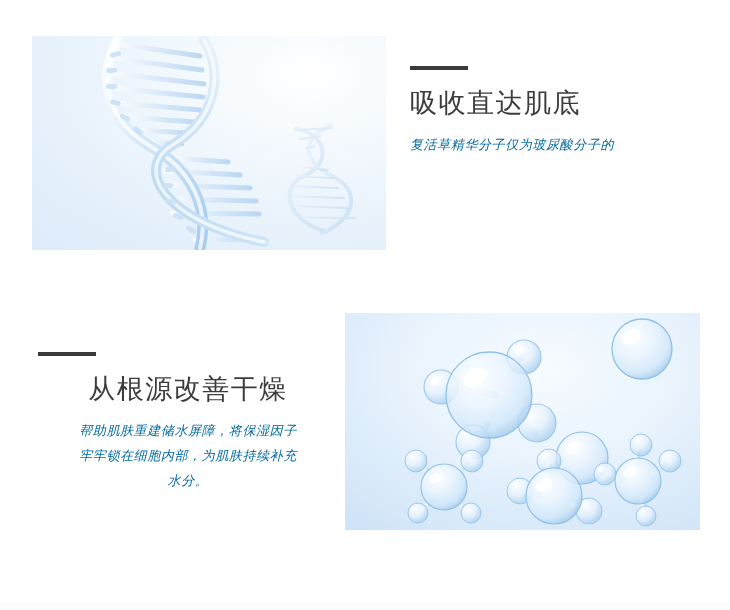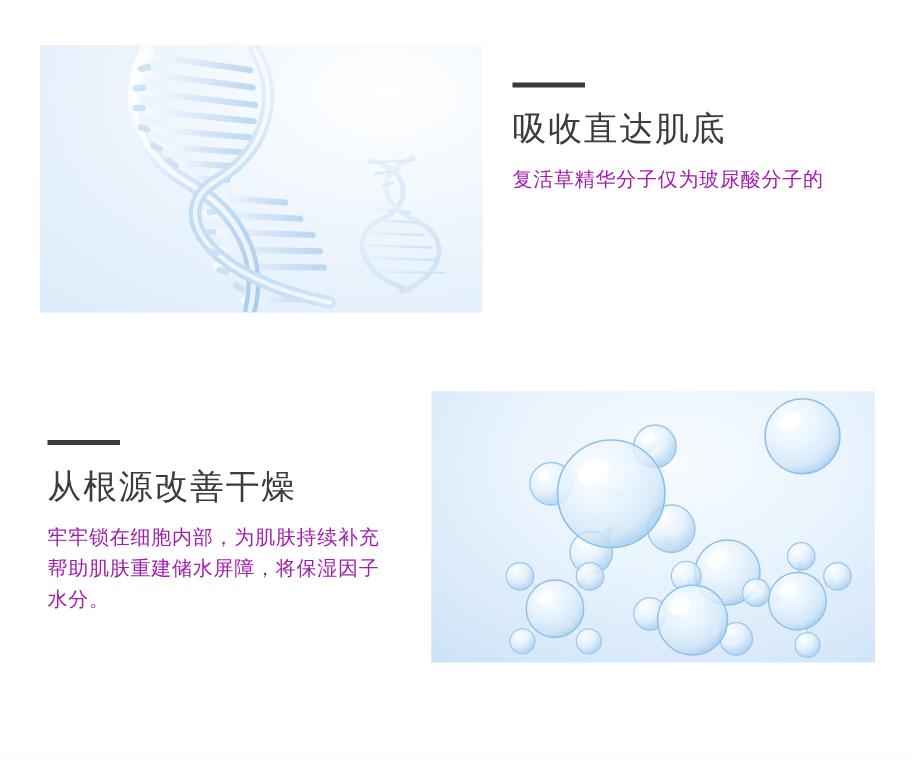--- a/index.html
+++ b/index.html
@@ -31,32 +31,33 @@
   .heading {
     font-size: 27px;
     font-weight: 400;
     color: #3c3c3c;
     letter-spacing: 1.5px;
     line-height: 1.15;
     margin: 0 0 13px 0;
     white-space: nowrap;
   }
   .body-copy {
-    font-size: 16px;
+    font-size: 13px;
     font-weight: 400;
-    color: #a21caf;
+    color: #0369a1;
     line-height: 25px;
     letter-spacing: 0.6px;
     margin: 0;
+    font-style: italic;
   }
   .body-copy span { display: block; white-space: nowrap; }
 
   
   #block-absorb { left: 410px; top: 66px; width: 300px; }
-  #block-dryness { left: 38px;  top: 352px; width: 300px; }
+  #block-dryness { left: 38px;  top: 352px; width: 300px; text-align: center; }
 
   
   .photo {
     position: absolute;
     overflow: hidden;
   }
   #photo-dna {
     left: 32px; top: 36px;
     width: 354px; height: 214px;
     background:
@@ -174,22 +175,22 @@
     <h2 class="heading">吸收直达肌底</h2>
     <p class="body-copy">
       <span>复活草精华分子仅为玻尿酸分子的</span>
     </p>
   </div>
 
   <div class="text-block" id="block-dryness">
     <div class="rule"></div>
     <h2 class="heading">从根源改善干燥</h2>
     <p class="body-copy">
+      <span>帮助肌肤重建储水屏障，将保湿因子</span>
       <span>牢牢锁在细胞内部，为肌肤持续补充</span>
-      <span>帮助肌肤重建储水屏障，将保湿因子</span>
       <span>水分。</span>
     </p>
   </div>
 
   <div class="photo" id="photo-molecules">
     <svg viewBox="0 0 355 217" preserveAspectRatio="none" aria-hidden="true">
       <defs>
         <radialGradient id="bubbleBig" cx="36%" cy="30%" r="72%">
           <stop offset="0%" stop-color="#ffffff" stop-opacity="0.98"></stop>
           <stop offset="46%" stop-color="#eaf5fe" stop-opacity="0.82"></stop>

